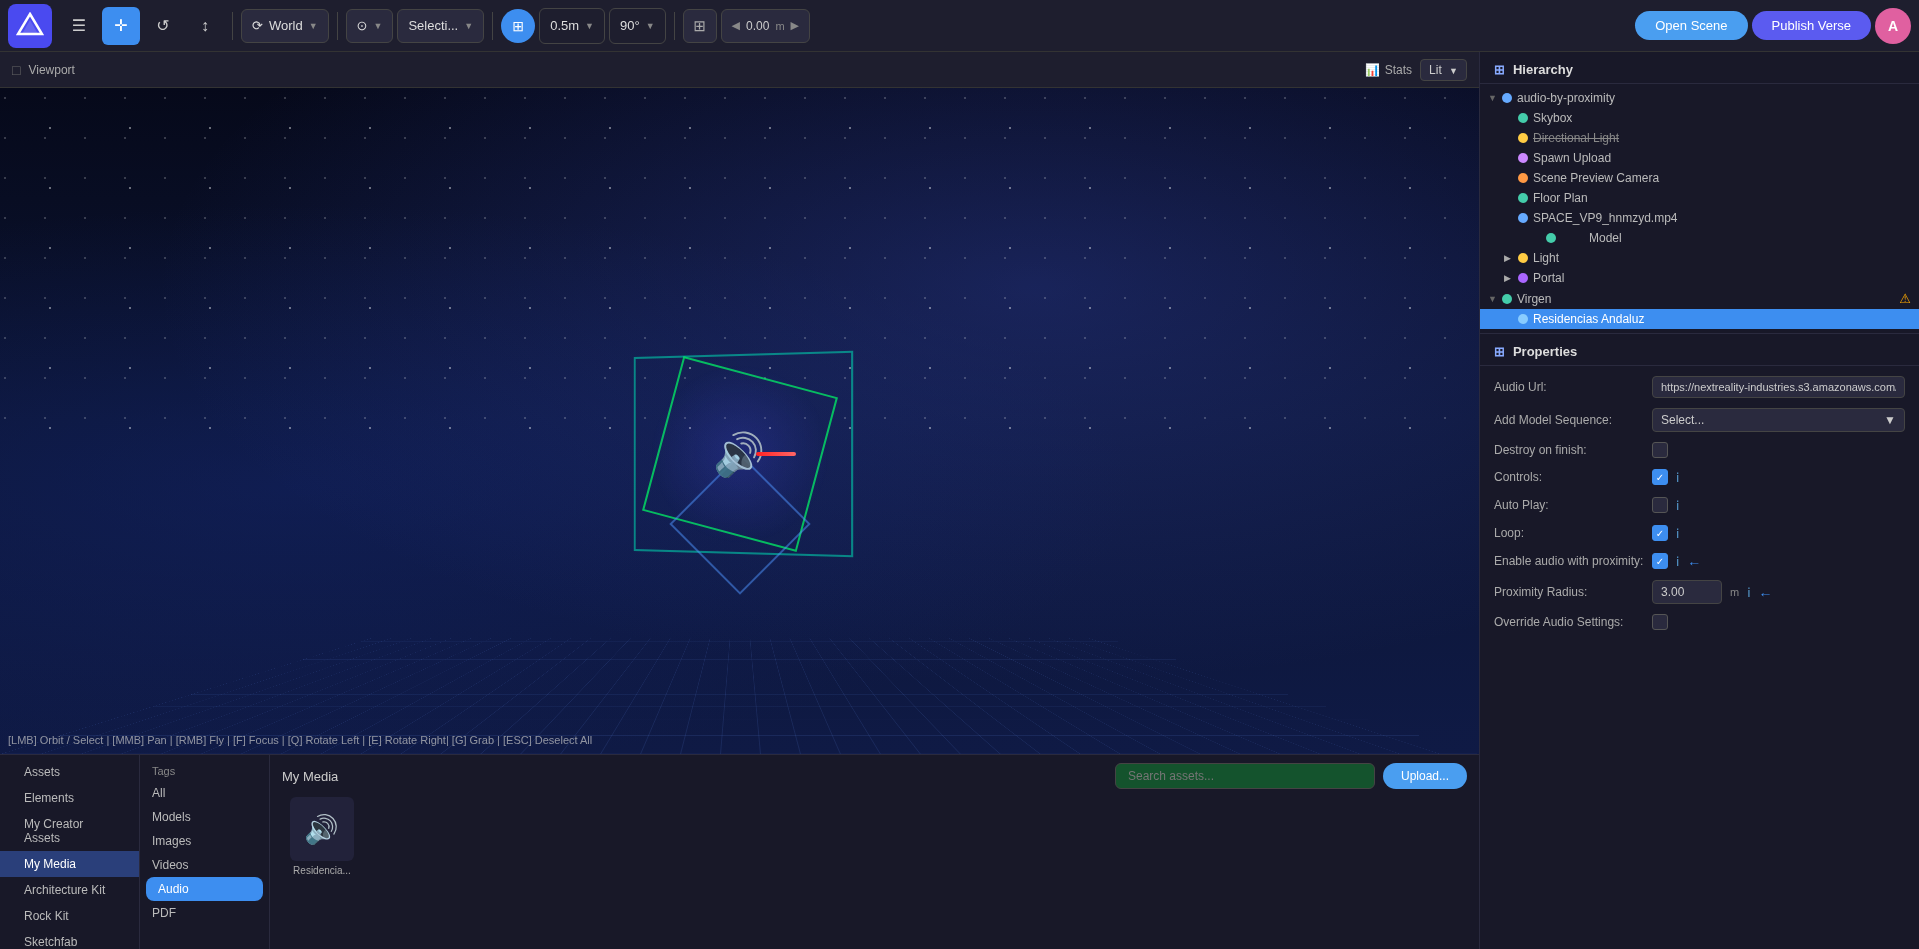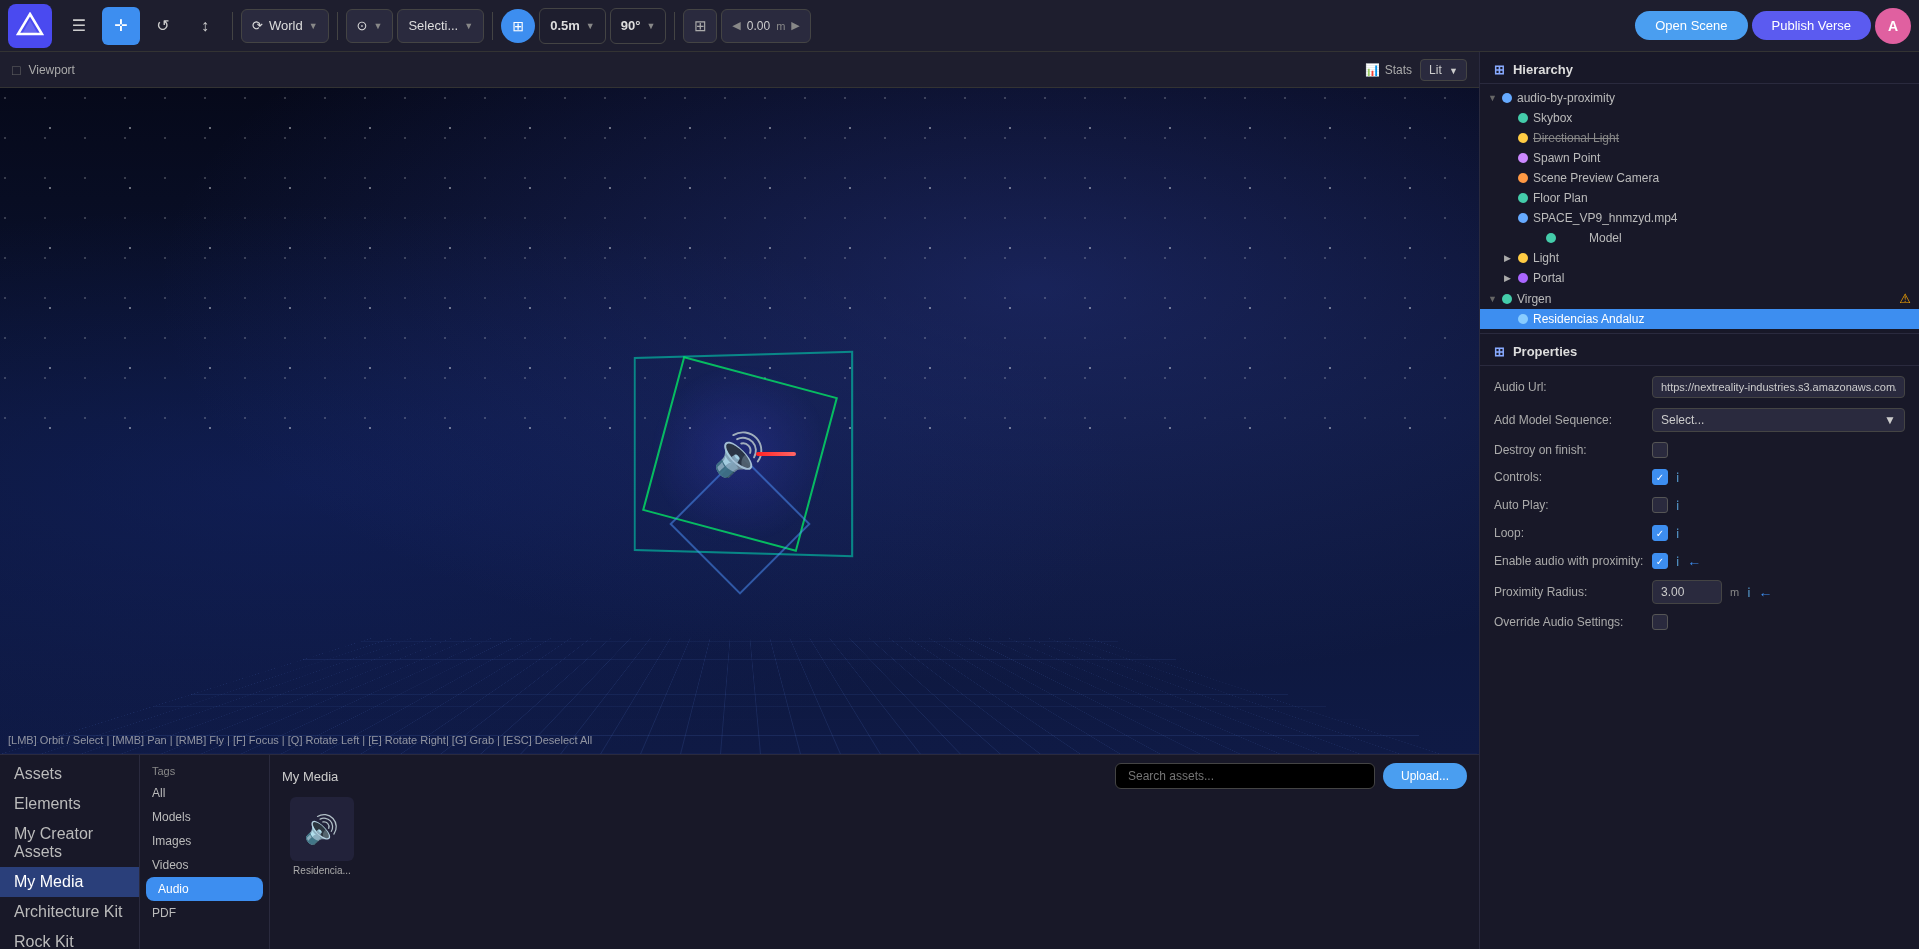--- a/index.html
+++ b/index.html
@@ -55,21 +55,20 @@
       height: 34px;
     }
     .tb-dropdown .caret { font-size: 9px; color: #888; }
     .tb-separator { width: 1px; height: 28px; background: #444; margin: 0 4px; }
     .snap-group {
       display: flex; align-items: center;
       background: #1e1e2e;
       border: 1px solid #444;
       border-radius: 6px;
       overflow: hidden;
-      font-weight: bold;
     }
     .snap-group .tb-dropdown { border: none; border-radius: 0; background: transparent; }
     .grid-btn {
       width: 34px; height: 34px;
       background: #2a2a3e;
       border: 1px solid #444;
       border-radius: 6px;
       color: #aaa;
       display: flex; align-items: center; justify-content: center;
       cursor: pointer;
@@ -205,24 +204,24 @@
       display: flex;
       flex-direction: row;
     }
     .assets-sidebar {
       width: 140px;
       border-right: 1px solid #2a2a3e;
       overflow-y: auto;
       padding: 4px 0;
     }
     .assets-sidebar-item {
-      padding: 6px 14px;
+      padding: 6px 24px;
       cursor: pointer;
       color: #bbb;
-      font-size: 16px;
+      font-size: 12px;
     }
     .assets-sidebar-item.active { background: #2a3f7a; color: #fff; }
     .assets-tags-panel {
       width: 130px;
       border-right: 1px solid #2a2a3e;
       padding: 6px 0;
       overflow-y: auto;
     }
     .assets-tags-header {
       padding: 4px 12px;
@@ -248,21 +247,21 @@
       gap: 8px;
       margin-bottom: 8px;
     }
     .assets-title {
       color: #ccc;
       font-size: 13px;
       font-weight: 500;
     }
     .assets-spacer { flex: 1; }
     .search-input {
-      background: #000000;
+      background: #14532d;
       border: 1px solid #444;
       border-radius: 6px;
       color: #ccc;
       padding: 5px 12px;
       font-size: 12px;
       width: 260px;
     }
     .upload-btn {
       background: #4a9ef0;
       border: none;
@@ -604,21 +603,21 @@
 
       <div class="tree-item" style="padding-left:24px;">
         <span class="expand-arrow"></span>
         <div class="tree-dot light"></div>
         <span style="text-decoration:line-through;color:#888;">Directional Light</span>
       </div>
 
       <div class="tree-item" style="padding-left:24px;">
         <span class="expand-arrow"></span>
         <div class="tree-dot portal" style="background:#cc88ff;"></div>
-        <span>Spawn Point</span>
+        <span>Spawn Upload</span>
       </div>
 
       <div class="tree-item" style="padding-left:24px;">
         <span class="expand-arrow"></span>
         <div class="tree-dot camera"></div>
         <span>Scene Preview Camera</span>
       </div>
 
       <div class="tree-item" style="padding-left:24px;">
         <span class="expand-arrow"></span>

